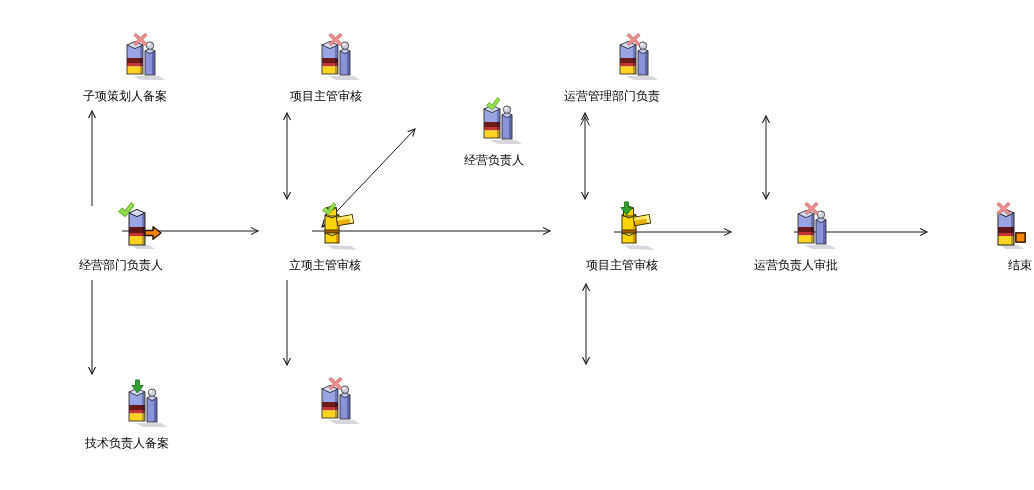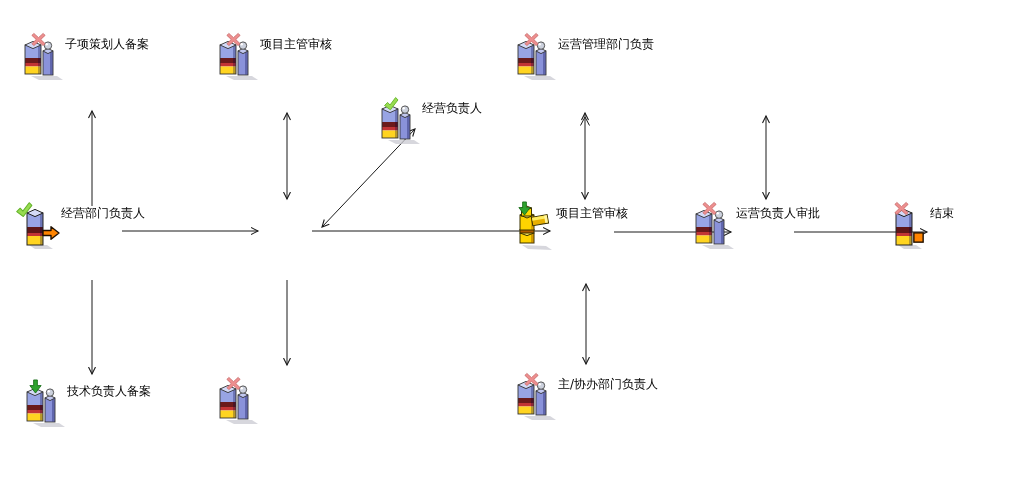--- a/index.html
+++ b/index.html
@@ -1,21 +1,21 @@
 <!DOCTYPE html>
 <html><head>
 <meta charset="utf-8">
 <style>
   html,body{margin:0;padding:0;background:#ffffff;}
   .canvas{
     position:relative;width:1034px;height:490px;background:#ffffff;
     font-family:"DejaVu Sans","Liberation Sans",sans-serif;overflow:hidden;
   }
   .connectors{position:absolute;left:0;top:0;width:1034px;height:490px;}
-  .node{position:absolute;width:150px;display:flex;flex-direction:row;align-items:flex-start;cursor:default;}
+  .node{position:absolute;width:150px;display:flex;flex-direction:column;align-items:flex-end;cursor:default;}
   .node svg.icon{display:block;width:48px;height:52px;}
   .label{
     margin-top:5px;font-size:12px;line-height:15px;color:#000;
     text-align:center;white-space:pre-line;letter-spacing:0;
   }
   .defs{position:absolute;width:0;height:0;overflow:hidden;}
 </style>
 </head>
 <body>
 
@@ -155,20 +155,27 @@
 
   <div class="node" style="left:13px;top:201px">
     <svg class="icon" viewBox="0 0 48 52">
       <use href="#sym-column"></use>
       <use href="#sym-check" x="2" y="0" width="18" height="18"></use>
       <use href="#sym-orange-arrow" x="28" y="24" width="20" height="16"></use>
     </svg>
     <div class="label">经营部门负责人</div>
   </div>
 
+  <div class="node" style="left:211px;top:201px">
+    <svg class="icon" viewBox="0 0 48 52">
+      <use href="#sym-task"></use>
+        <use href="#sym-check" x="8" y="0" width="16" height="16"></use>
+    </svg>
+    <div class="label">立项主管审核</div>
+  </div>
 
   <div class="node" style="left:508px;top:201px">
     <svg class="icon" viewBox="0 0 48 52">
       <use href="#sym-task"></use>
         <use href="#sym-green-down" x="9" y="0" width="15" height="15"></use>
     </svg>
     <div class="label">项目主管审核</div>
   </div>
 
   <div class="node" style="left:688px;top:201px">
@@ -196,21 +203,14 @@
     <div class="label">技术负责人备案</div>
   </div>
 
   <div class="node" style="left:212px;top:376px">
     <svg class="icon" viewBox="0 0 48 52">
       <use href="#sym-role"></use>
         <use href="#sym-x" x="14" y="0" width="15" height="15"></use>
     </svg>
   </div>
 
-  <div class="node" style="left:510px;top:372px">
-    <svg class="icon" viewBox="0 0 48 52">
-      <use href="#sym-role"></use>
-        <use href="#sym-x" x="14" y="0" width="15" height="15"></use>
-    </svg>
-    <div class="label">主/协办部门负责人</div>
-  </div>
 
 </div>
 
 </body></html>

